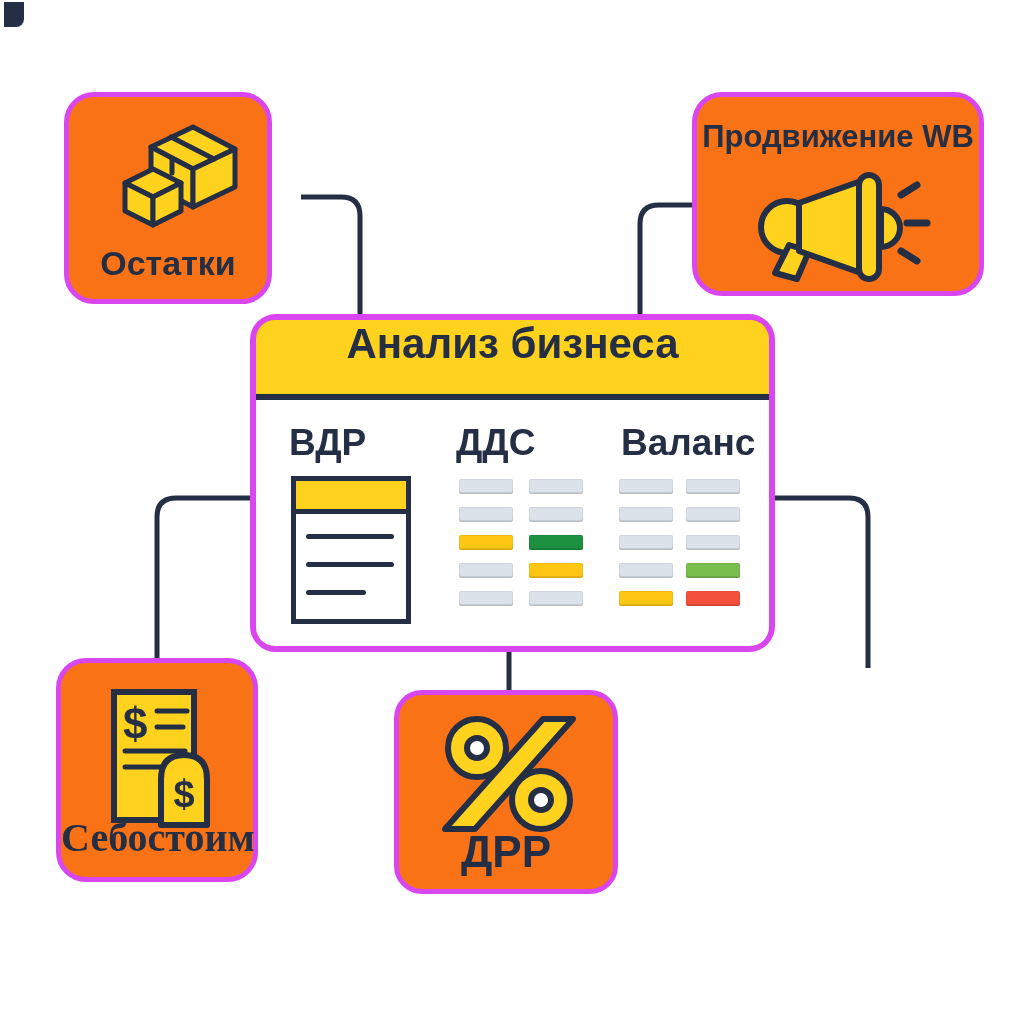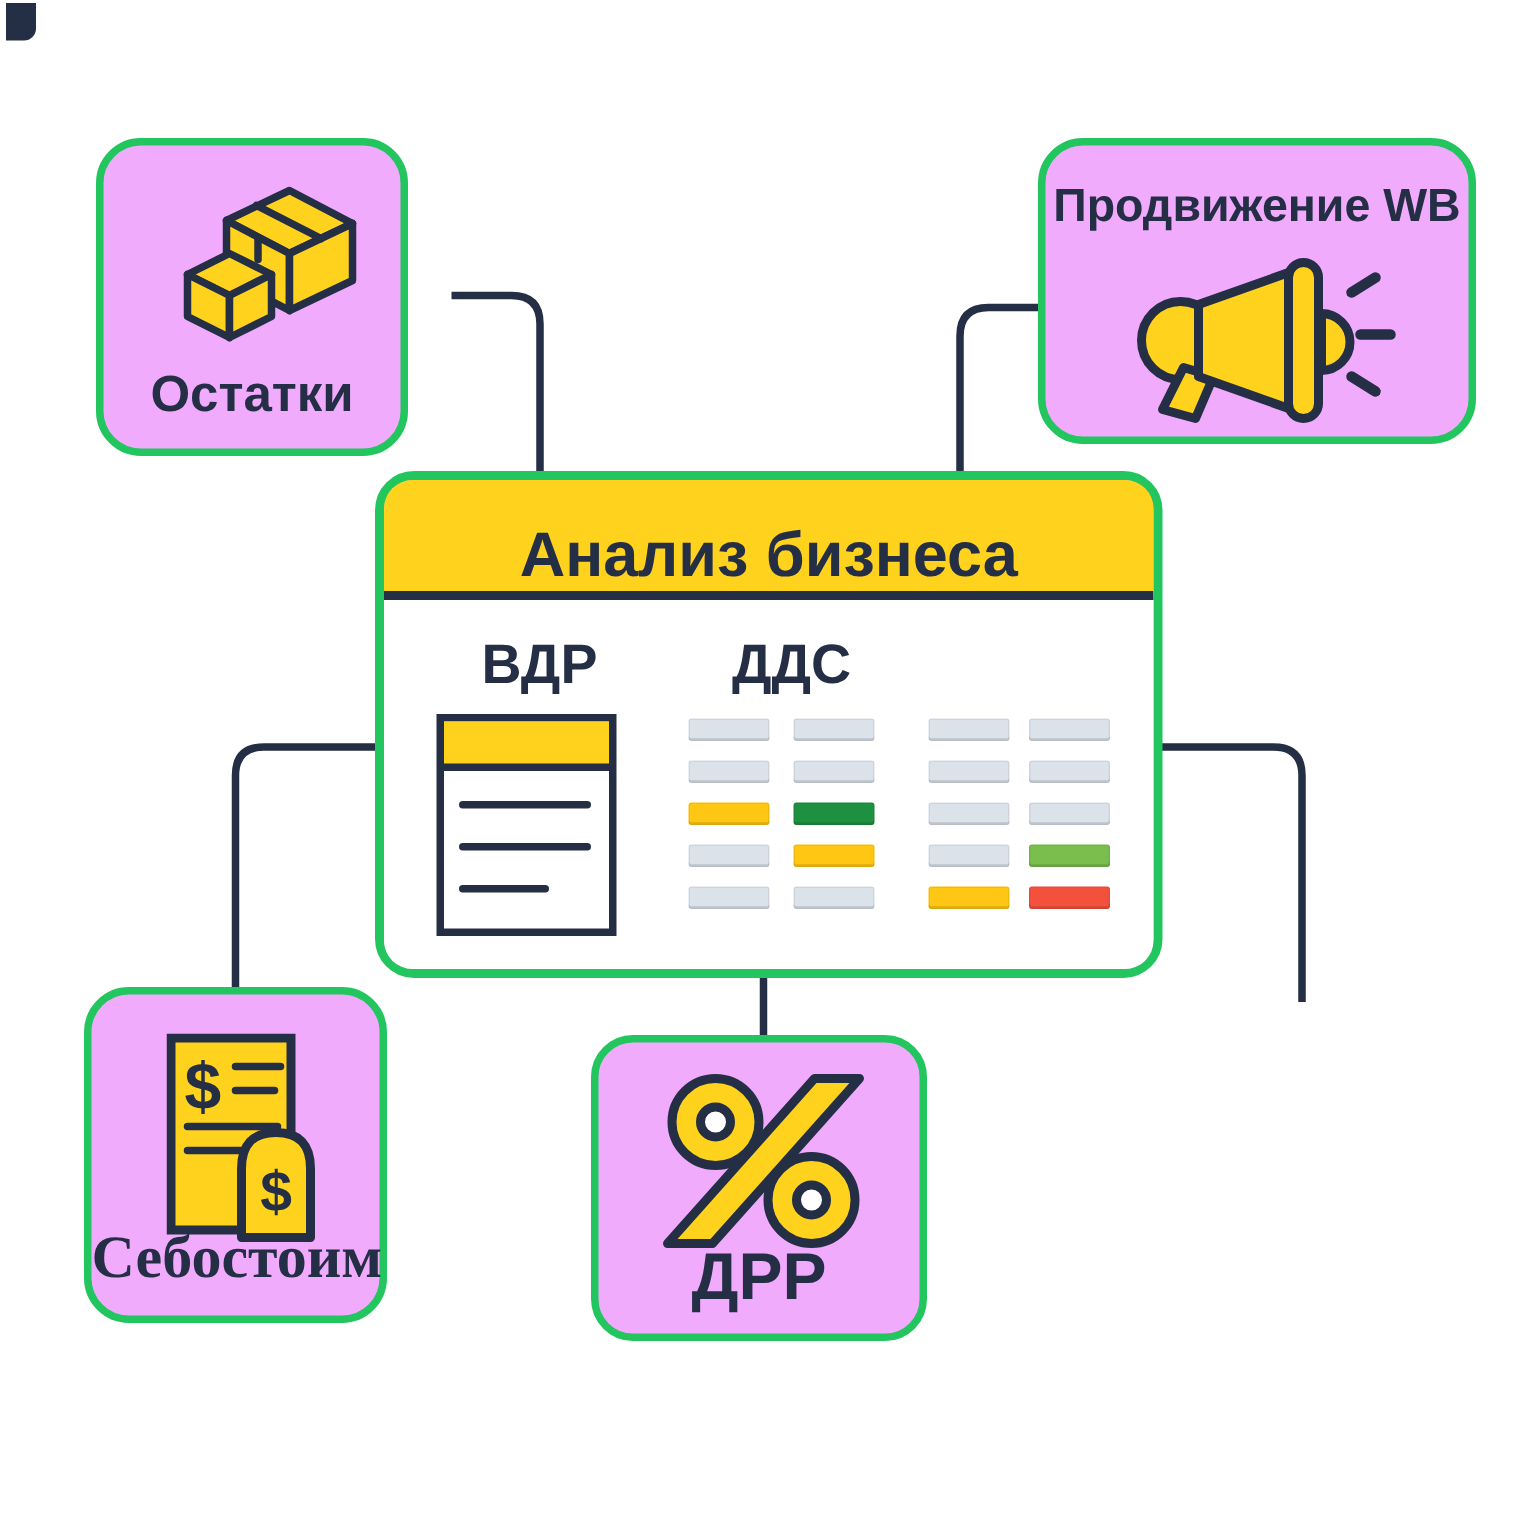--- a/index.html
+++ b/index.html
@@ -2,21 +2,21 @@
 <html><head>
 <meta charset="utf-8">
 <style>
   html,body{margin:0;padding:0;background:#ffffff;}
   .canvas{
     position:relative;width:1024px;height:1024px;background:#ffffff;overflow:hidden;
     font-family:"Liberation Sans","DejaVu Sans",sans-serif;color:#242E44;
   }
   svg.connectors{position:absolute;left:0;top:0;z-index:1;}
   .card{
-    position:absolute;background:#f0abfc;border:5px solid #22c55e;border-radius:30px;z-index:2;
+    position:absolute;background:#f97316;border:5px solid #d946ef;border-radius:30px;z-index:2;
     box-sizing:border-box;
   }
   .node-label{
     position:absolute;left:0;right:0;text-align:center;font-weight:bold;color:#242E44;
   }
   .icon-wrap{position:absolute;}
   
   .card-ostatki{left:64px;top:92px;width:208px;height:212px;}
   .card-ostatki .node-label{bottom:16px;font-size:34px;}
   .card-promo{left:692px;top:92px;width:292px;height:204px;}
@@ -24,25 +24,25 @@
   .card-sebestoim{left:56px;top:658px;width:202px;height:224px;}
   .card-sebestoim .node-label{bottom:16px;font-size:40px;font-family:Liberation Serif, serif;}
   .card-drr{left:394px;top:690px;width:224px;height:204px;border-radius:28px;}
   .card-drr .node-label{bottom:12px;font-size:44px;}
   .card-fulfillment{left:714px;top:666px;width:270px;height:210px;}
   .card-fulfillment .node-label{top:22px;font-size:31px;}
   
   .center-card{left:250px;top:314px;width:525px;height:338px;border-width:6px;border-radius:26px;}
   .center-header{
     height:74px;background:#FFD21E;border-bottom:6px solid #242E44;
-    border-radius:19px 19px 0 0;display:flex;align-items:flex-end;justify-content:center;
+    border-radius:19px 19px 0 0;display:flex;align-items:flex-start;justify-content:center;
   }
   .center-title{font-size:42px;font-weight:bold;color:#242E44;}
   .center-body{position:relative;height:246px;border-radius:0 0 19px 19px;background:#fff;}
-  .col-label{position:absolute;top:22px;font-size:37px;font-weight:bold;color:#242E44;margin-left:32px;}
+  .col-label{position:absolute;top:22px;font-size:37px;font-weight:bold;color:#242E44;}
   
   .doc{position:absolute;left:35px;top:76px;width:110px;height:138px;border:5px solid #242E44;background:#fff;box-sizing:content-box;}
   .doc-header{height:28px;background:#FFD21E;border-bottom:5px solid #242E44;}
   .doc-line{height:5px;background:#242E44;border-radius:3px;margin-left:10px;}
   .doc-line.l1{margin-top:20px;width:88px;}
   .doc-line.l2{margin-top:23px;width:88px;}
   .doc-line.l3{margin-top:23px;width:60px;}
   
   .bars{position:absolute;top:79px;display:grid;grid-template-columns:54px 54px;column-gap:16px;row-gap:13px;}
   #bars-dds{left:203px;}
@@ -103,20 +103,21 @@
     </svg>
   </div>
 
   <div class="card center-card">
     <div class="center-header">
       <span class="center-title">Анализ бизнеса</span>
     </div>
     <div class="center-body">
       <span class="col-label" style="left:33px">ВДР</span>
       <span class="col-label" style="left:200px">ДДС</span>
+      <span class="col-label" style="left:365px">Валанс</span>
       <div class="doc">
         <div class="doc-header"></div>
         <div class="doc-line l1"></div>
         <div class="doc-line l2"></div>
         <div class="doc-line l3"></div>
       </div>
       <div class="bars" id="bars-dds">
           <div class="bar" style="background: rgb(220, 226, 234);"></div>
           <div class="bar" style="background: rgb(220, 226, 234);"></div>
           <div class="bar" style="background: rgb(220, 226, 234);"></div>

